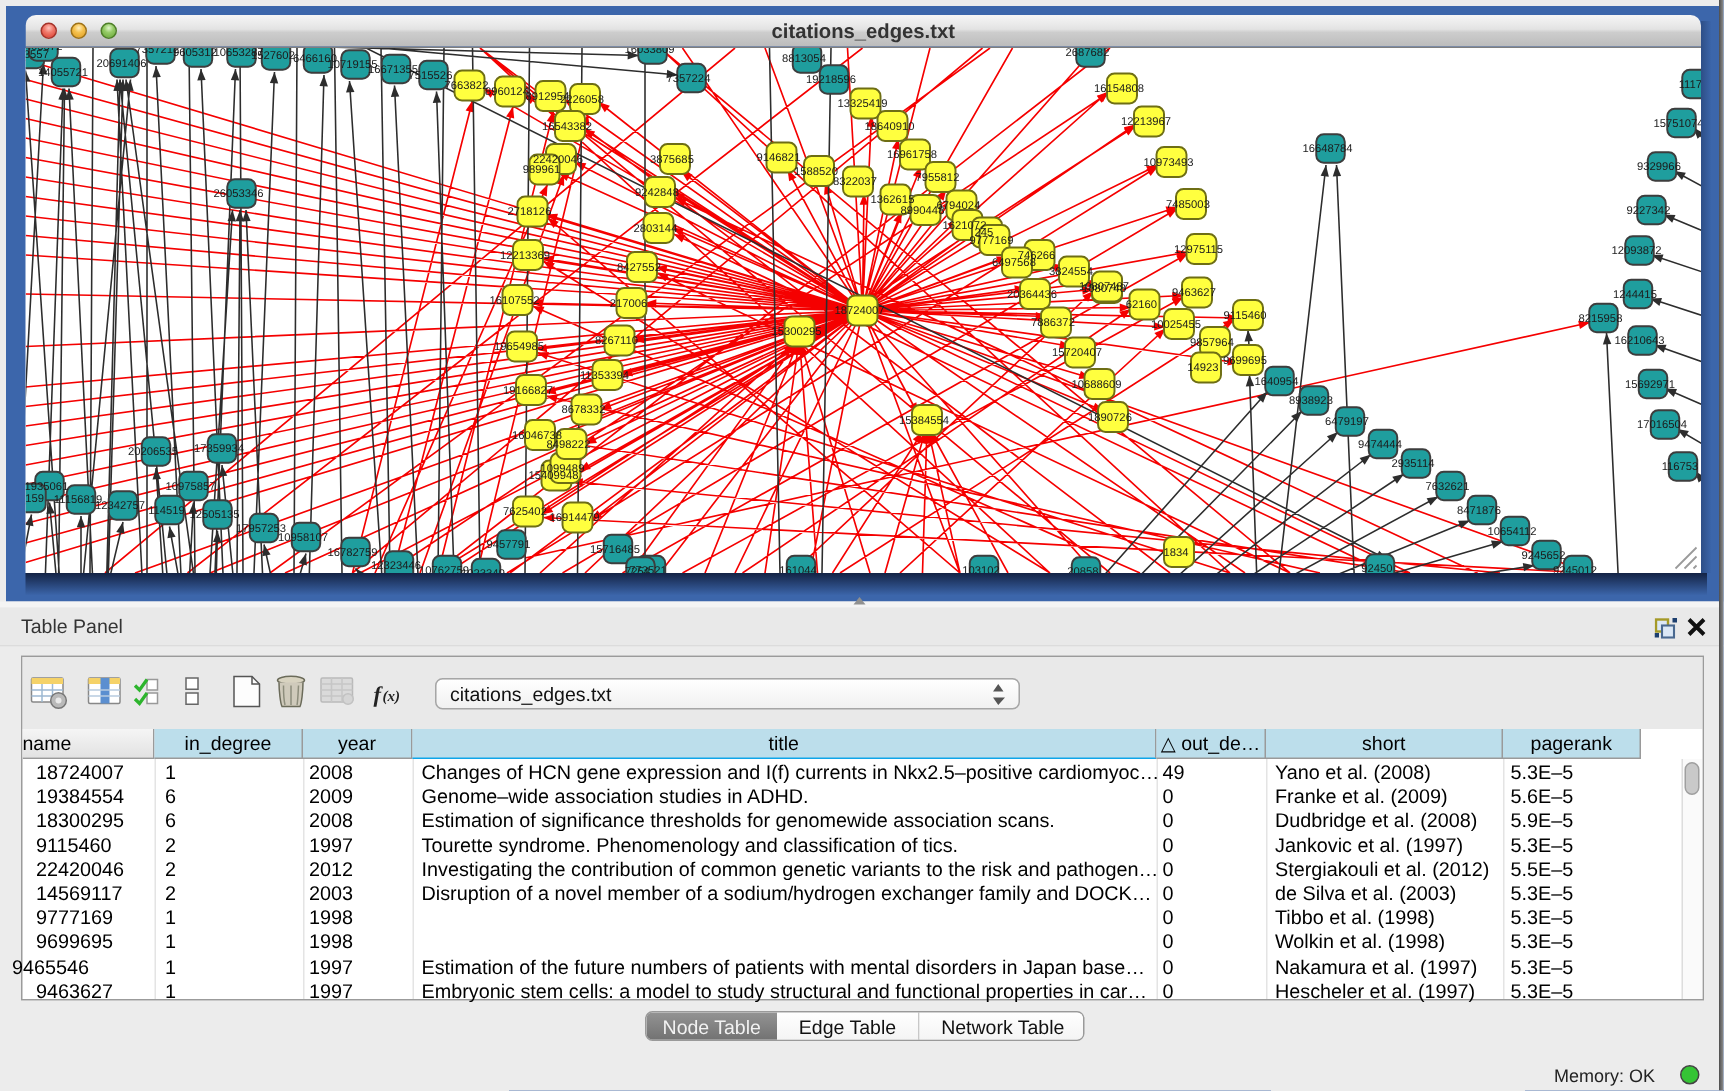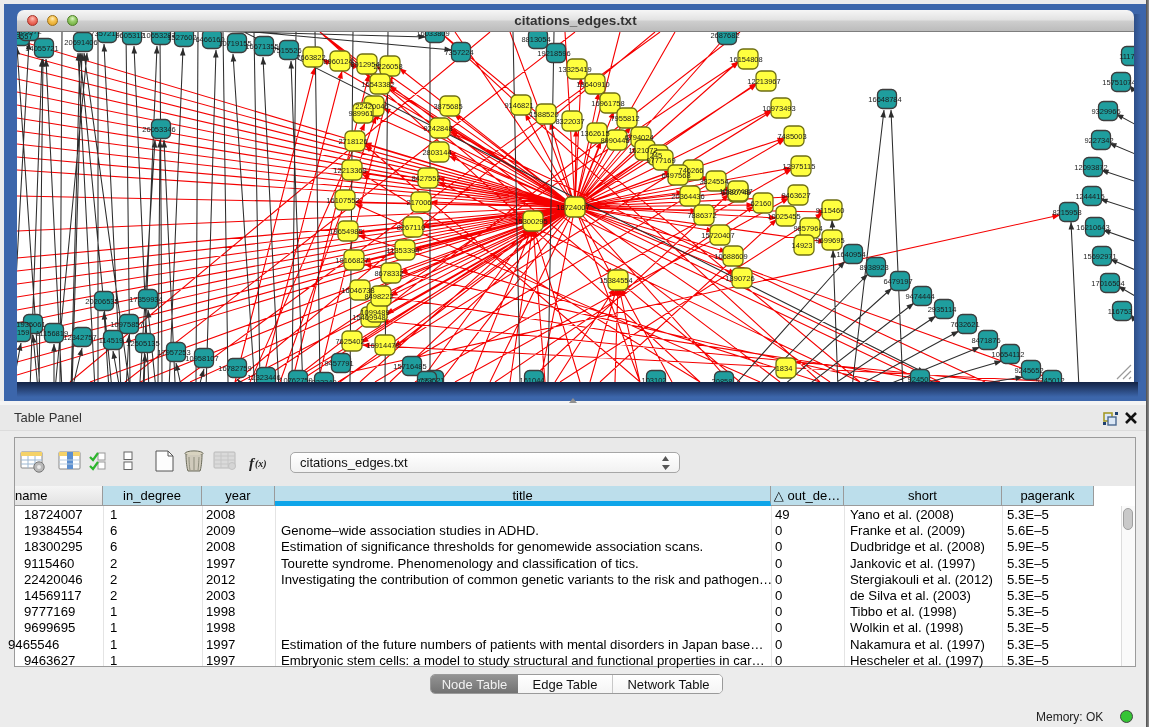--- a/index.html
+++ b/index.html
@@ -523,41 +523,42 @@
   <div class="abs" style="left:275px;top:14px;width:390px;height:21px;border:1px solid #a6a6a6;border-radius:5px;background:linear-gradient(180deg,#fff,#f1f1f1);font-size:13px;color:#111;line-height:20px;padding-left:9px">citations_edges.txt
     <svg width="9" height="14" style="position:absolute;right:9px;top:3px" viewBox="0 0 9 14">
         <path d="M4.5 0L8 5H1zM4.5 14L1 9h8z" fill="#555"></path>
       </svg>
   </div>
 
   <div class="abs" style="left:0;top:48px;width:1120px;height:20px;background:#fff">
     <div class="abs hseg" style="left:0;top:0;width:88px;height:20px;background:linear-gradient(180deg,#f5f5f5,#e2e2e2);border-right:1px solid #9a9a9a;border-bottom:1px solid #9a9a9a;font-size:13px;line-height:19px">name</div>
     <div class="abs hseg" style="left:88px;top:0;width:99px;height:20px;background:#bcdeeb;border-right:1px solid #9a9a9a;border-bottom:1px solid #9a9a9a;text-align:center;font-size:13px;line-height:19px">in_degree</div>
     <div class="abs hseg" style="left:187px;top:0;width:73px;height:20px;background:#bcdeeb;border-right:1px solid #9a9a9a;border-bottom:1px solid #9a9a9a;text-align:center;font-size:13px;line-height:19px">year</div>
-    <div class="abs hseg" style="left:260px;top:0;width:496px;height:20px;background:#bcdeeb;border-right:1px solid #9a9a9a;border-bottom:5px solid #0ea5e9;text-align:center;font-size:13px;line-height:19px">title</div>
+    <div class="abs hseg" style="left:260px;top:0;width:496px;height:20px;background:#bcdeeb;border-right:1px solid #9a9a9a;border-bottom:1px solid #0ea5e9;text-align:center;font-size:13px;line-height:19px">title</div>
     <div class="abs hseg" style="left:756px;top:0;width:73px;height:20px;background:#bcdeeb;border-right:1px solid #9a9a9a;border-bottom:1px solid #9a9a9a;text-align:center;font-size:13px;line-height:19px">△ out_de…</div>
     <div class="abs hseg" style="left:829px;top:0;width:158px;height:20px;background:#bcdeeb;border-right:1px solid #9a9a9a;border-bottom:1px solid #9a9a9a;text-align:center;font-size:13px;line-height:19px">short</div>
     <div class="abs hseg" style="left:987px;top:0;width:92px;height:20px;background:#bcdeeb;border-right:1px solid #9a9a9a;border-bottom:1px solid #9a9a9a;text-align:center;font-size:13px;line-height:19px">pagerank</div>
   </div>
 
   <div class="abs" style="left:88px;top:68px;width:1px;height:162px;background:#e4e4e4"></div>
   <div class="abs" style="left:187px;top:68px;width:1px;height:162px;background:#e4e4e4"></div>
   <div class="abs" style="left:260px;top:68px;width:1px;height:162px;background:#e4e4e4"></div>
   <div class="abs" style="left:756px;top:68px;width:1px;height:162px;background:#e4e4e4"></div>
   <div class="abs" style="left:829px;top:68px;width:1px;height:162px;background:#e4e4e4"></div>
   <div class="abs" style="left:987px;top:68px;width:1px;height:162px;background:#e4e4e4"></div>
 
   <div class="abs" style="left:1106px;top:68px;width:14px;height:162px;background:#fafafa;border-left:1px solid #ddd"></div>
   <div class="abs" style="left:1108px;top:70px;width:10px;height:22px;background:#c9c9c9;border:1px solid #9f9f9f;border-radius:5px"></div>
 </div>
 <style>.row{position:absolute;left:0;width:1135px;height:16px;font-size:13.2px;color:#000}.row span{position:absolute;top:0;white-space:nowrap}</style>
 <div class="row" style="top:507.0px">
 <span style="left:24px">18724007</span>
     <span style="left:110px">1</span>
     <span style="left:206px">2008</span>
+    <span style="left:281px">Changes of HCN gene expression and I(f) currents in Nkx2.5–positive cardiomyoc…</span>
     <span style="left:775px">49</span>
     <span style="left:850px">Yano et al. (2008)</span>
     <span style="left:1007px">5.3E–5</span>
   </div>
 <div class="row" style="top:523.2px">
 <span style="left:24px">19384554</span>
     <span style="left:110px">6</span>
     <span style="left:206px">2009</span>
     <span style="left:281px">Genome–wide association studies in ADHD.</span>
     <span style="left:775px">0</span>
@@ -588,20 +589,21 @@
     <span style="left:206px">2012</span>
     <span style="left:281px">Investigating the contribution of common genetic variants to the risk and pathogen…</span>
     <span style="left:775px">0</span>
     <span style="left:850px">Stergiakouli et al. (2012)</span>
     <span style="left:1007px">5.5E–5</span>
   </div>
 <div class="row" style="top:588.0px">
 <span style="left:24px">14569117</span>
     <span style="left:110px">2</span>
     <span style="left:206px">2003</span>
+    <span style="left:281px">Disruption of a novel member of a sodium/hydrogen exchanger family and DOCK…</span>
     <span style="left:775px">0</span>
     <span style="left:850px">de Silva et al. (2003)</span>
     <span style="left:1007px">5.3E–5</span>
   </div>
 <div class="row" style="top:604.2px">
 <span style="left:24px">9777169</span>
     <span style="left:110px">1</span>
     <span style="left:206px">1998</span>
     <span style="left:775px">0</span>
     <span style="left:850px">Tibbo et al. (1998)</span>

